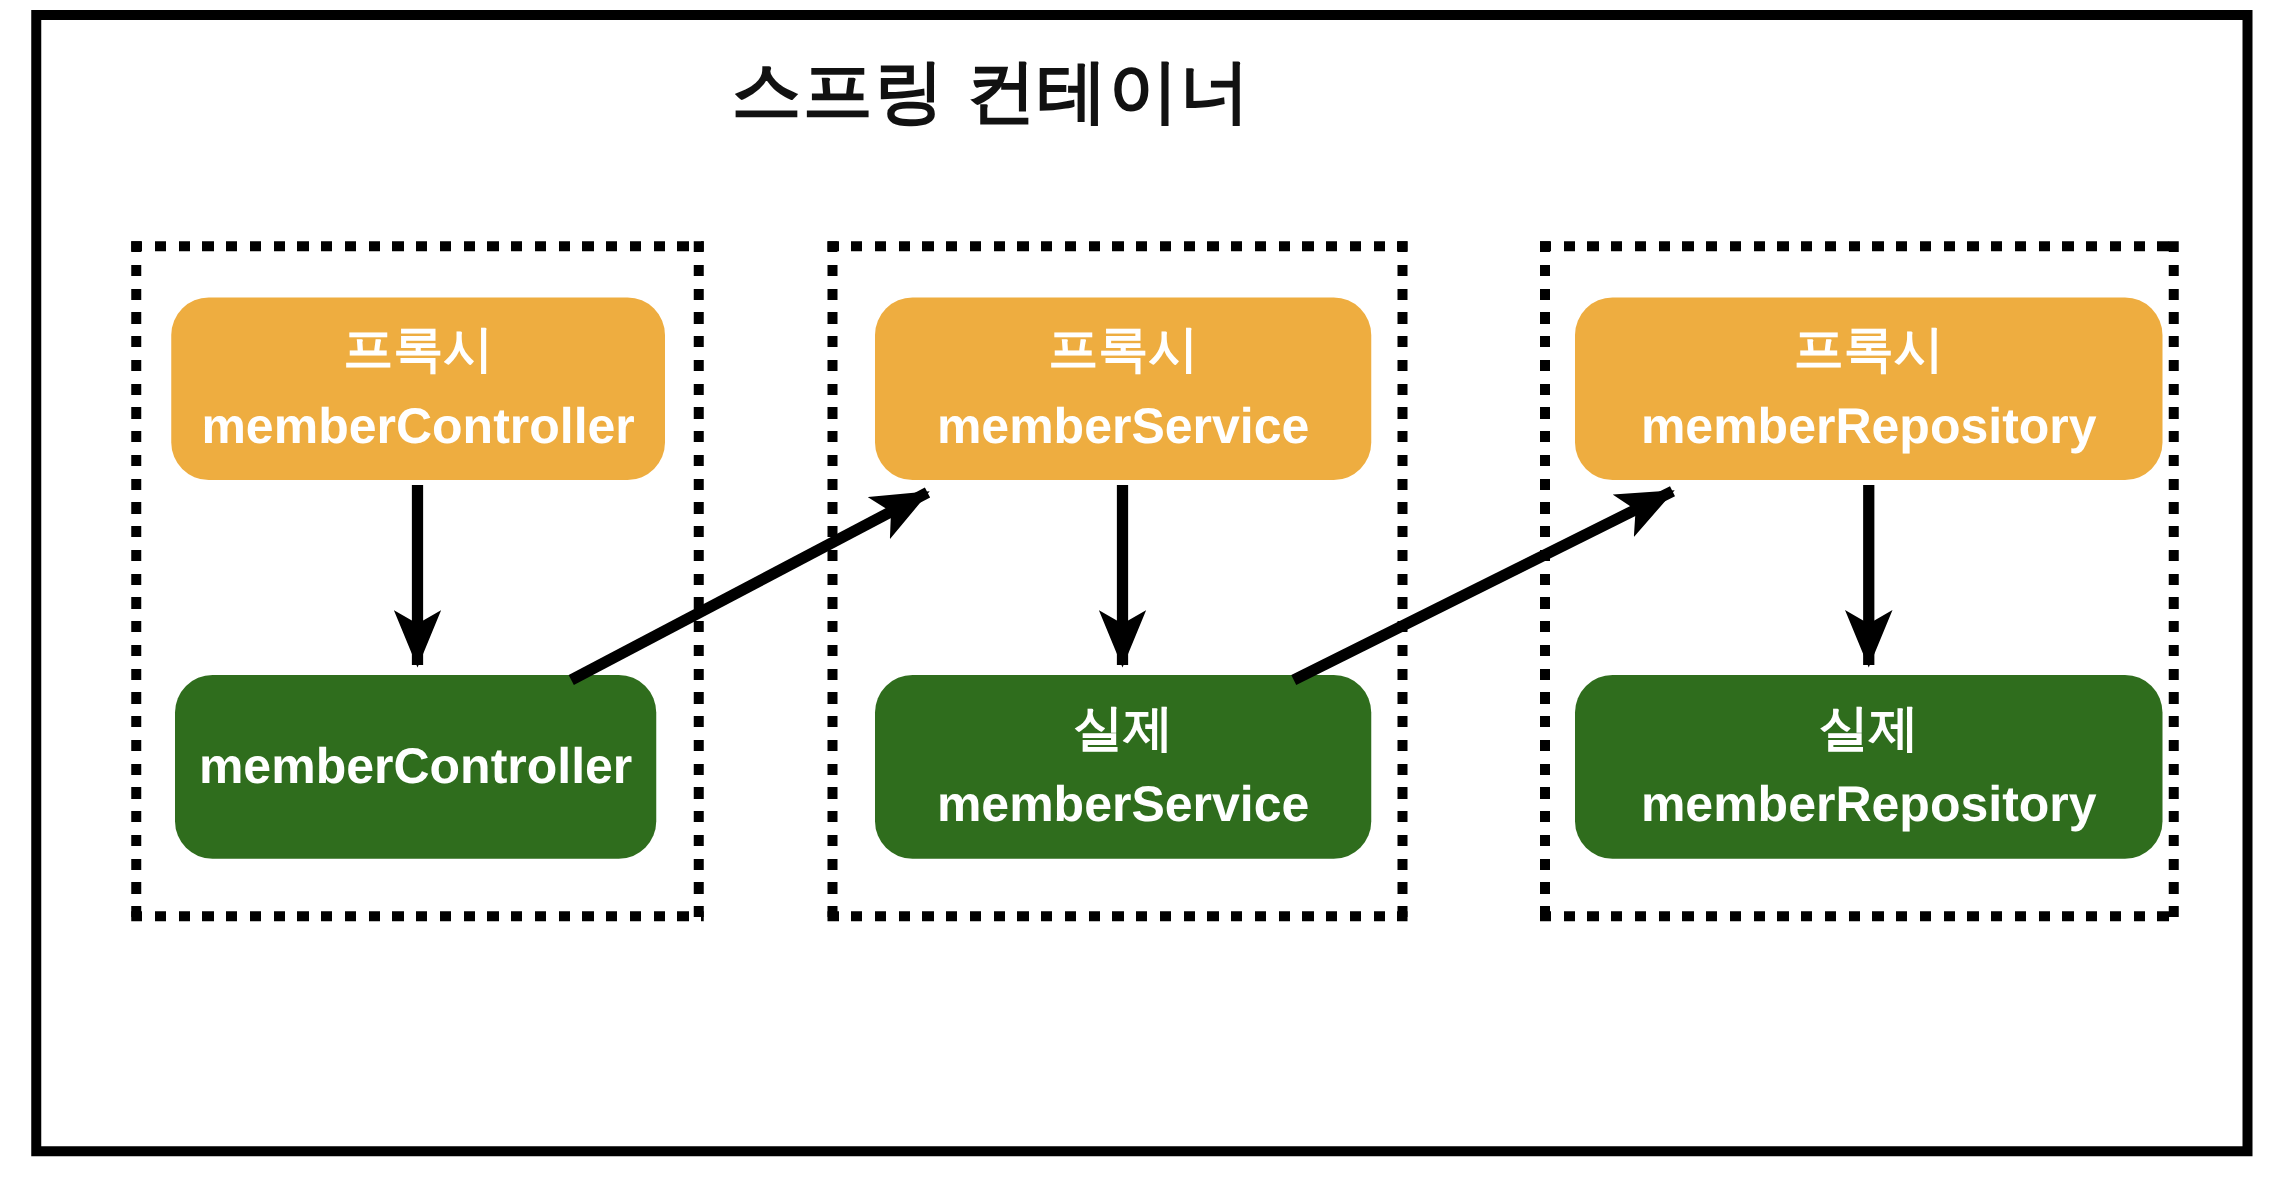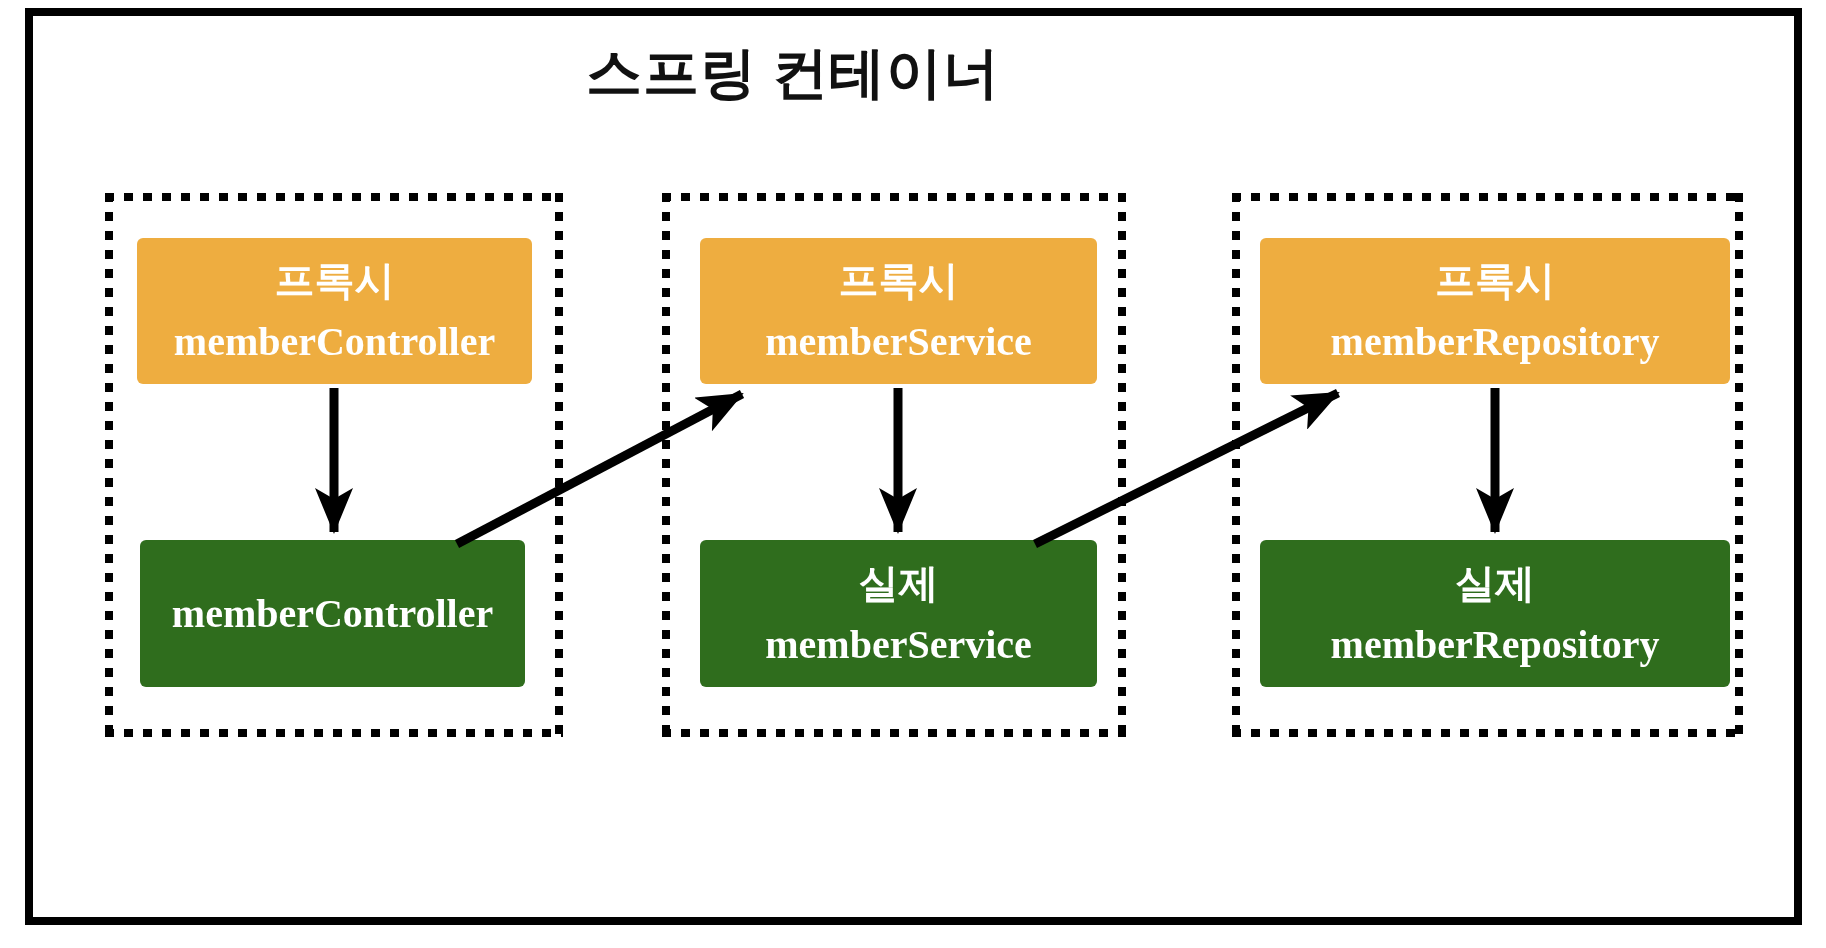--- a/index.html
+++ b/index.html
@@ -1,18 +1,18 @@
 <!DOCTYPE html>
 <html style="--proxy-box: #EEAD40; --real-box: #2F6D1D; --box-text: #FFFFFF; --outline: #000000;"><head>
 <meta charset="utf-8">
 <style>
   html,body{margin:0;padding:0;background:#ffffff;}
   .stage{
     position:relative;width:1826px;height:948px;background:#ffffff;
-    font-family:Liberation Serif, serif;overflow:hidden;
+    font-family:Liberation Sans, sans-serif;overflow:hidden;
   }
   .outer-frame{
     position:absolute;left:25px;top:8px;width:1777px;height:917px;
     border:8px solid var(--outline,#000);box-sizing:border-box;background:#ffffff;
   }
   .diagram-title{
     position:absolute;left:793px;top:36px;transform:translateX(-50%);
     font-size:56px;font-weight:600;color:#111;white-space:nowrap;letter-spacing:1px;
   }
   
@@ -22,21 +22,21 @@
       repeating-linear-gradient(to right,var(--outline,#000) 0 9px,transparent 9px 19px) left top/100% 8px no-repeat,
       repeating-linear-gradient(to right,var(--outline,#000) 0 9px,transparent 9px 19px) left bottom/100% 8px no-repeat,
       repeating-linear-gradient(to bottom,var(--outline,#000) 0 9px,transparent 9px 19px) left top/8px 100% no-repeat,
       repeating-linear-gradient(to bottom,var(--outline,#000) 0 9px,transparent 9px 19px) right top/8px 100% no-repeat;
   }
   #g1{left:105px;top:193px;width:458px;height:544px;}
   #g2{left:662px;top:193px;width:464px;height:544px;}
   #g3{left:1232px;top:193px;width:511px;height:544px;}
 
   .box{
-    position:absolute;border-radius:6px;display:flex;flex-direction:column;
+    position:absolute;border-radius:30px;display:flex;flex-direction:column;
     align-items:center;justify-content:center;text-align:right;
     color:var(--box-text,#fff);font-weight:700;font-size:40px;
   }
   .box .box-line{display:block;line-height:61px;white-space:nowrap;}
   .proxy-box{background:var(--proxy-box,#EEAD40);top:238px;height:146px;}
   .real-box{background:var(--real-box,#2F6D1D);top:540px;height:147px;}
   #ob1{left:137px;width:395px;}
   #ob2{left:700px;width:397px;}
   #ob3{left:1260px;width:470px;}
   #gb1{left:140px;width:385px;}

